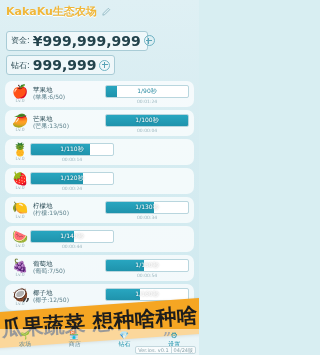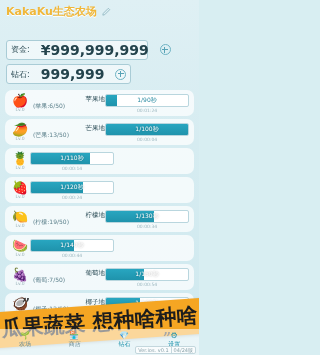--- a/index.html
+++ b/index.html
@@ -22,40 +22,40 @@
   }
 
   
   .header {
     padding: 4px 6px 2px 6px;
   }
   .title-row {
     display: flex;
     align-items: center;
     gap: 4px;
-    margin-bottom: 18px;
+    margin-bottom: 9px;
   }
   .farm-title {
     font-size: 11px;
     font-weight: bold;
     color: #f0b73a;
     letter-spacing: 0px;
     text-shadow: 0 1px 0 #ffffff;
     white-space: nowrap;
   }
   .edit-icon {
     width: 11px;
     height: 11px;
     flex: 0 0 auto;
     opacity: .75;
   }
   .stat-pill {
     display: inline-flex;
     align-items: center;
-    gap: 11px;
+    gap: 3px;
     border: 1px solid #a9ccd6;
     border-radius: 3px;
     background: rgba(255,255,255,0.55);
     padding: 1px 4px;
     margin-bottom: 2px;
     max-width: 132px;
   }
   .stat-label {
     font-size: 8px;
     color: #2d4c55;
@@ -117,21 +117,20 @@
   .plot-text {
     flex: 1 1 auto;
     min-width: 0;
     padding-left: 3px;
     line-height: 1.15;
   }
   .plot-name {
     font-size: 6.5px;
     color: #2c4d57;
     white-space: nowrap;
-    text-align: right;
   }
   .plot-count {
     font-size: 6px;
     color: #5d818c;
     white-space: nowrap;
   }
   .plot-right {
     flex: 0 0 84px;
     width: 84px;
     display: flex;

